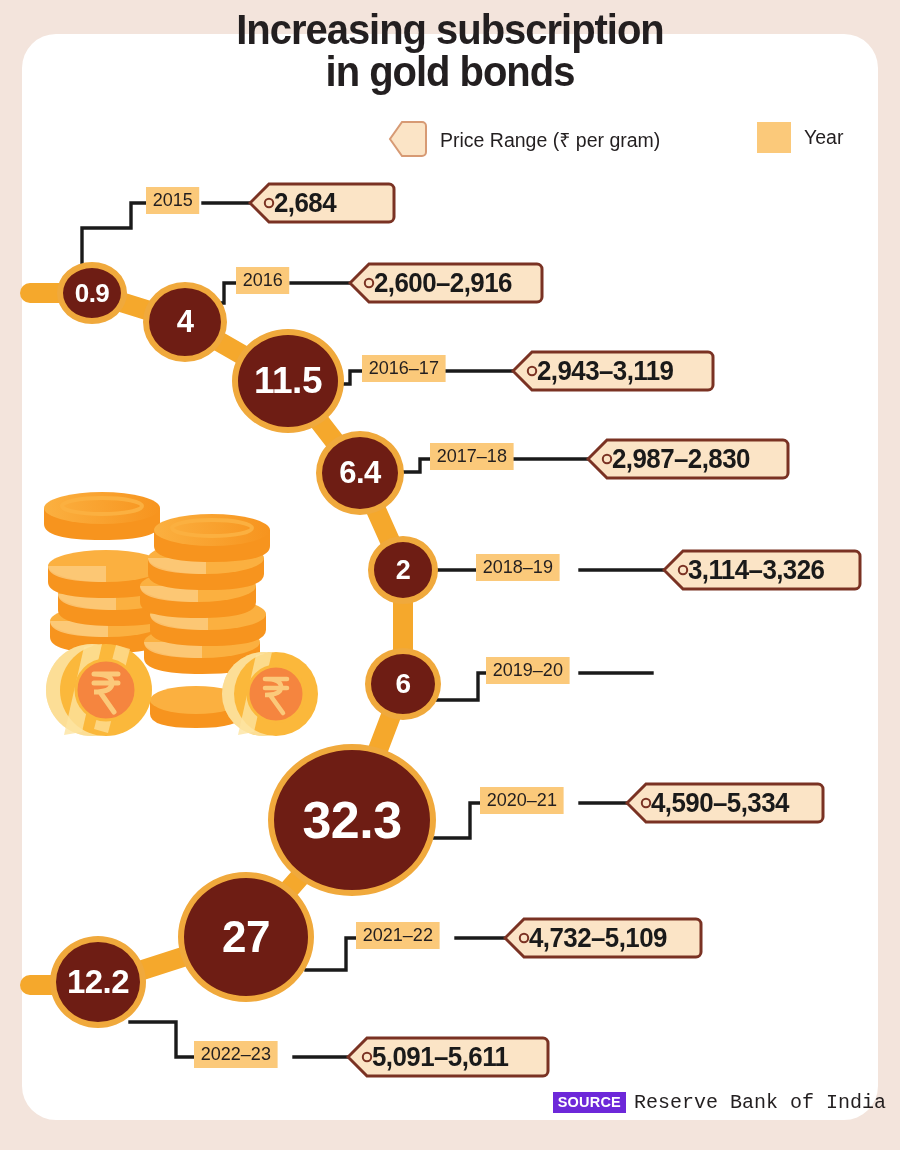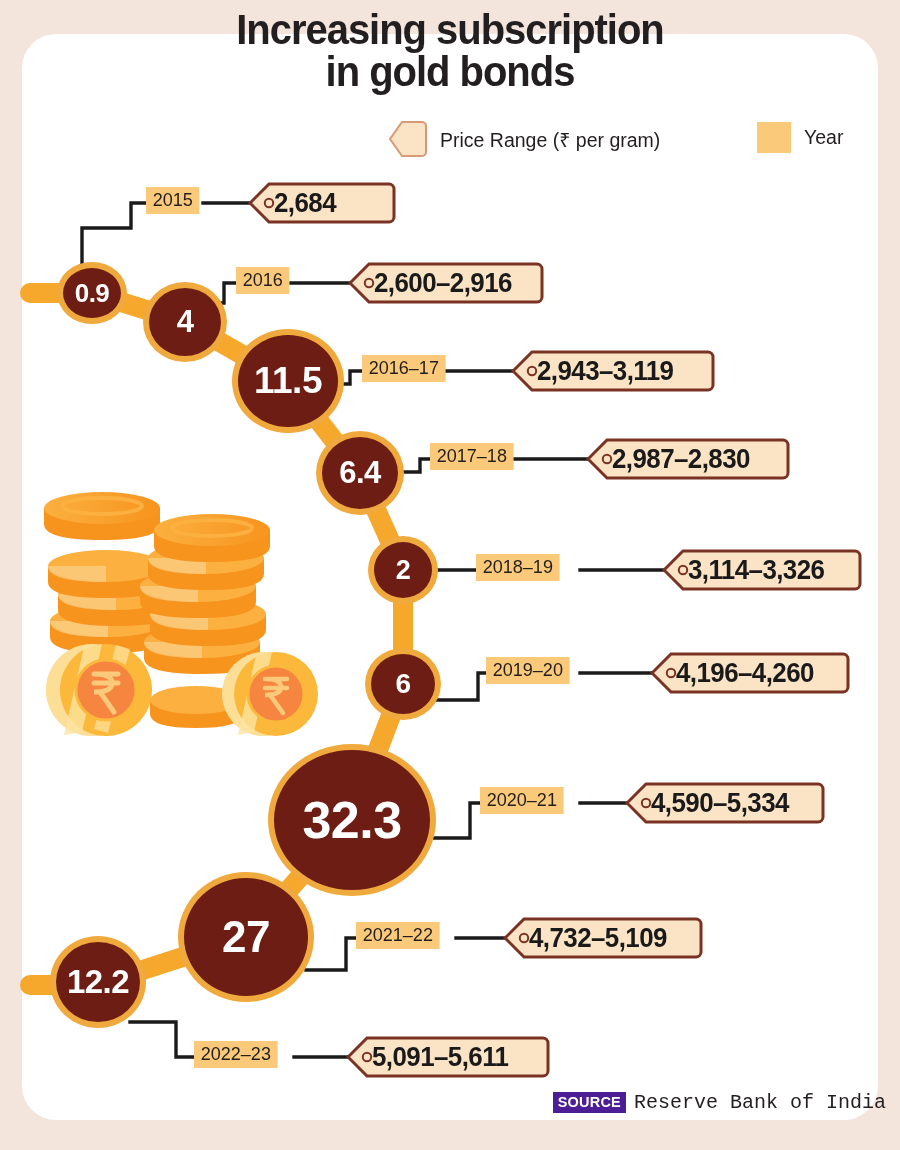--- a/index.html
+++ b/index.html
@@ -116,21 +116,21 @@
 
   
   #coins{position:absolute;left:32px;top:462px;width:300px;height:285px;z-index:8;}
 
   
   #source{
     position:absolute;right:50px;bottom:36px;
     display:flex;align-items:center;z-index:30;
   }
   #source .sbadge{
-    background:#4c1d95;color:#ffffff;
+    background:#6d28d9;color:#ffffff;
     font-size:14.5px;font-weight:bold;
     padding:2px 5px 3px 5px;
     letter-spacing:0.2px;
     font-family:"Liberation Sans", sans-serif;
   }
   #source .stxt{
     margin-left:8px;font-size:20px;color:#231f20;
     font-family:Liberation Mono, monospace;
   }
 </style>
@@ -386,27 +386,20 @@
   </div>
 
   <div class="pricetag" style="left:662px;top:549px;width:200px;">
     <svg width="200" height="42" viewBox="0 0 200 42" preserveAspectRatio="none">
       <path d="M21 2 H193 a5 5 0 0 1 5 5 V35 a5 5 0 0 1 -5 5 H21 L2 21 Z" fill="#fbe4c6" stroke="#7a3223" stroke-width="3"></path>
       <circle cx="21" cy="21" r="4.2" fill="#fbe4c6" stroke="#7a3223" stroke-width="2"></circle>
     </svg>
     <span class="ptxt">3,114–3,326</span>
   </div>
 
-  <div class="pricetag" style="left:650px;top:652px;width:200px;">
-    <svg width="200" height="42" viewBox="0 0 200 42" preserveAspectRatio="none">
-      <path d="M21 2 H193 a5 5 0 0 1 5 5 V35 a5 5 0 0 1 -5 5 H21 L2 21 Z" fill="#fbe4c6" stroke="#7a3223" stroke-width="3"></path>
-      <circle cx="21" cy="21" r="4.2" fill="#fbe4c6" stroke="#7a3223" stroke-width="2"></circle>
-    </svg>
-    <span class="ptxt">4,196–4,260</span>
-  </div>
 
   <div class="pricetag" style="left:625px;top:782px;width:200px;">
     <svg width="200" height="42" viewBox="0 0 200 42" preserveAspectRatio="none">
       <path d="M21 2 H193 a5 5 0 0 1 5 5 V35 a5 5 0 0 1 -5 5 H21 L2 21 Z" fill="#fbe4c6" stroke="#7a3223" stroke-width="3"></path>
       <circle cx="21" cy="21" r="4.2" fill="#fbe4c6" stroke="#7a3223" stroke-width="2"></circle>
     </svg>
     <span class="ptxt">4,590–5,334</span>
   </div>
 
   <div class="pricetag" style="left:503px;top:917px;width:200px;">

